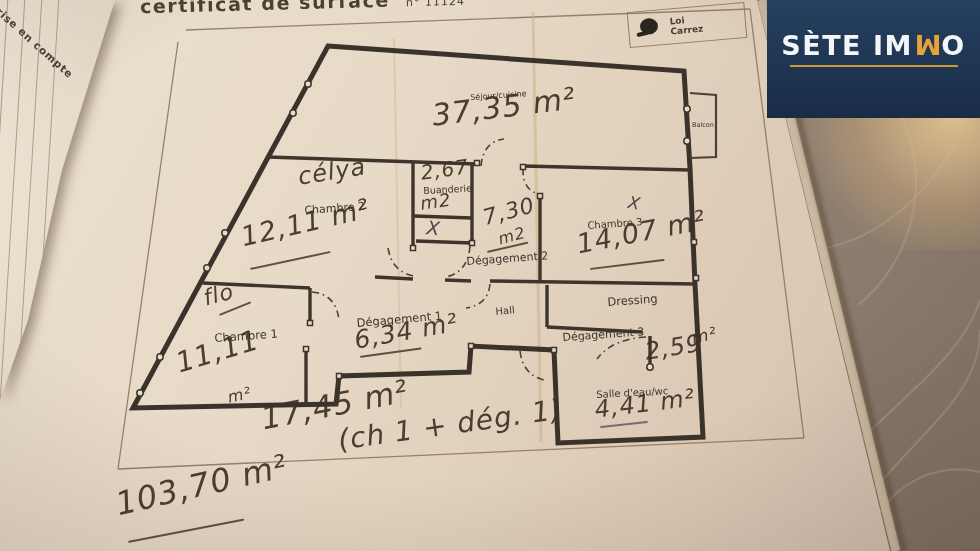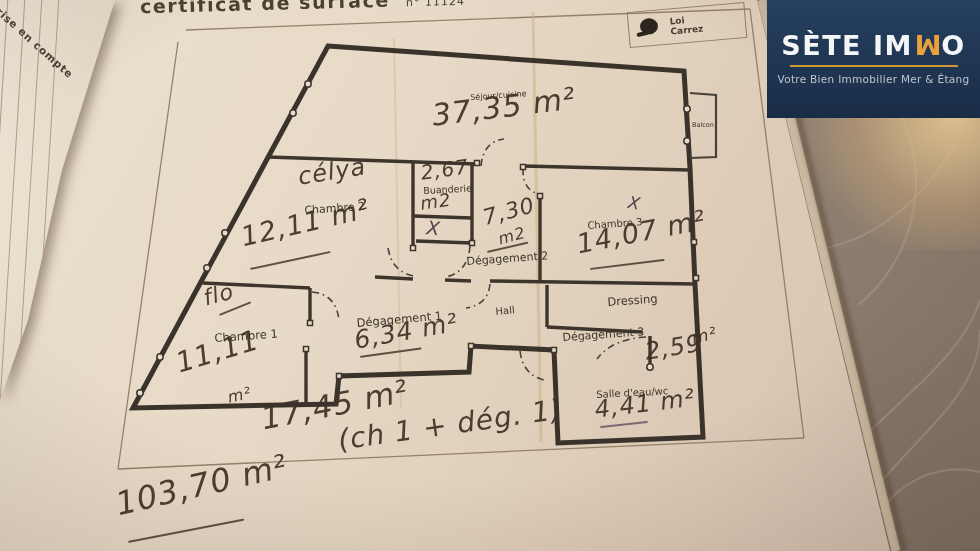--- a/index.html
+++ b/index.html
@@ -236,16 +236,15 @@
     </div>
   </div>
 
   <div class="vignette"></div>
 
   <div class="logo">
     <div class="brand">
       <span>SÈTE IM</span><span class="flip">M</span><span>O</span>
     </div>
     <div class="rule"></div>
-    <div class="tag">Votre Bien Immobilier Mer &amp; Étang</div>
   </div>
 
 </div>
 
 </body></html>

